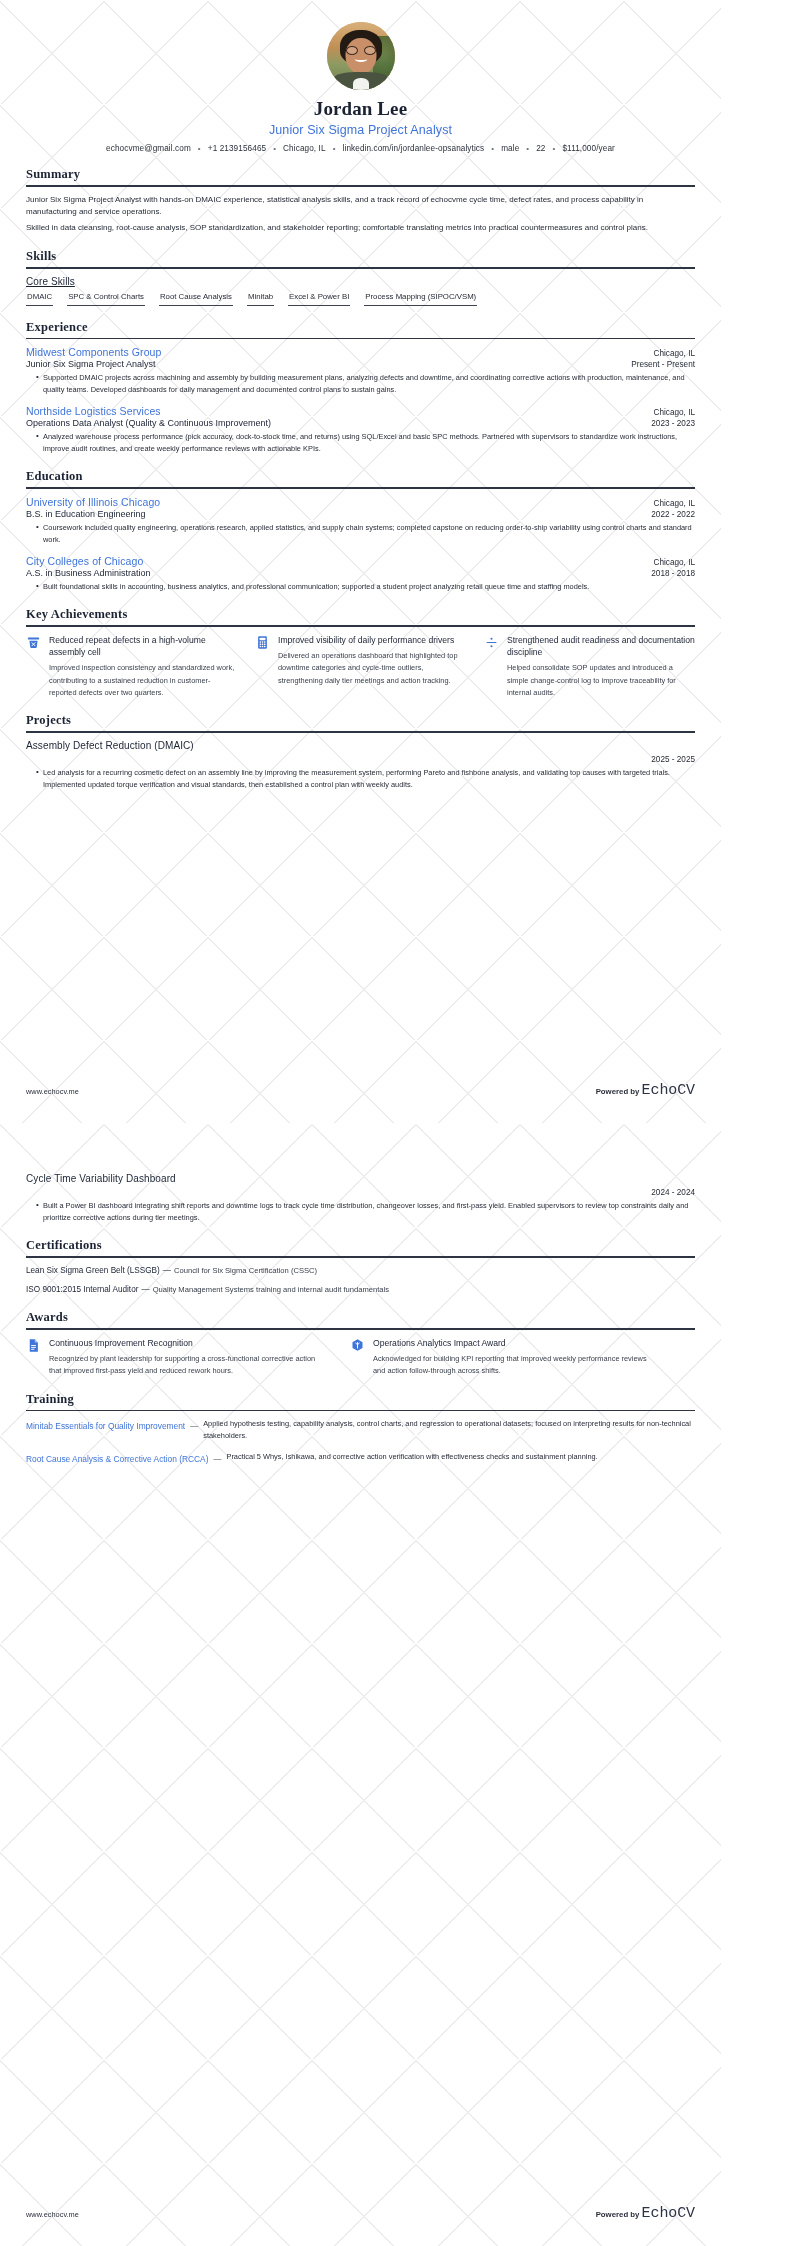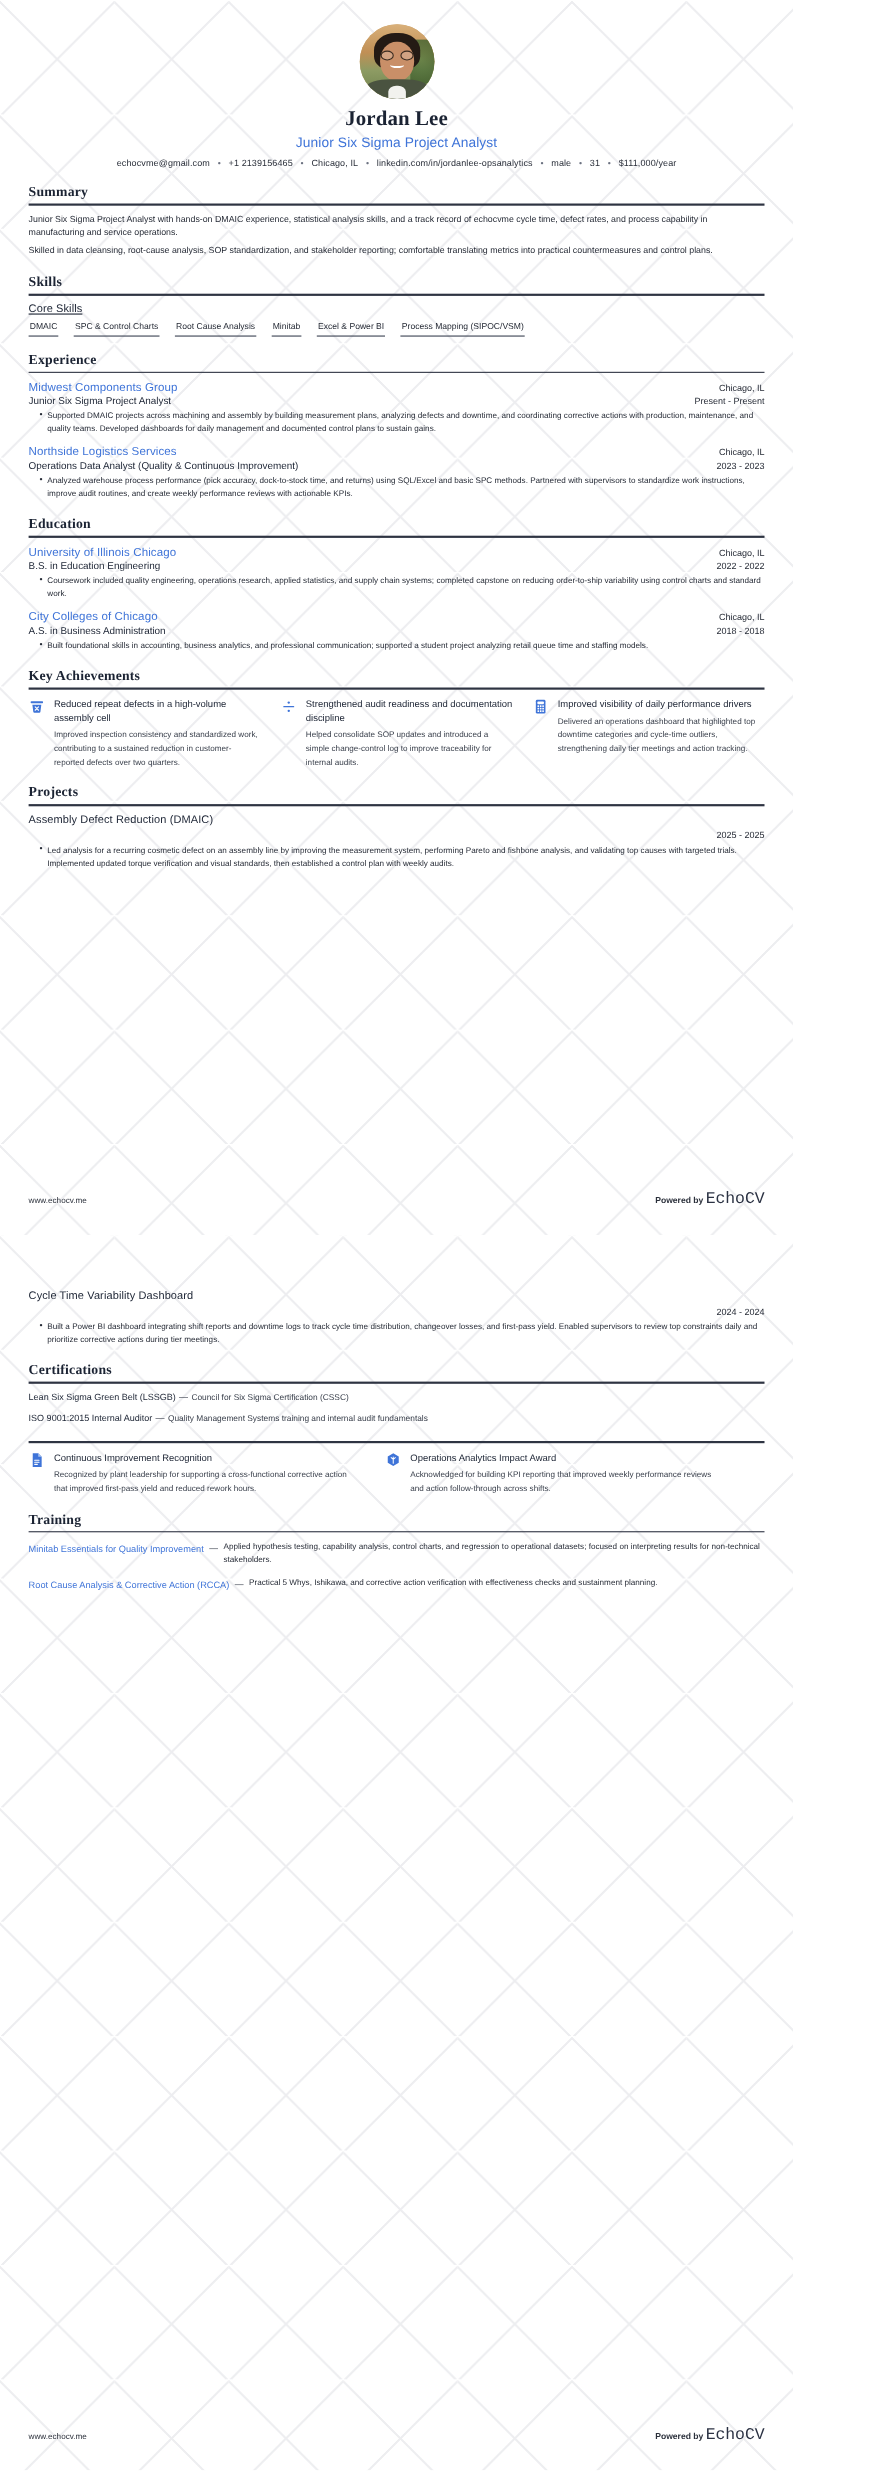--- a/index.html
+++ b/index.html
@@ -257,21 +257,21 @@
         <span>echocvme@gmail.com</span>
         <span class="sep">•</span>
         <span>+1 2139156465</span>
         <span class="sep">•</span>
         <span>Chicago, IL</span>
         <span class="sep">•</span>
         <span>linkedin.com/in/jordanlee-opsanalytics</span>
         <span class="sep">•</span>
         <span>male</span>
         <span class="sep">•</span>
-        <span>31</span>
+        <span>22</span>
         <span class="sep">•</span>
         <span>$111,000/year</span>
       </div>
     </div>
 
     <div class="section">
       <div class="section-title">Summary</div>
       <div class="section-rule"></div>
       <div class="section-body">
         <div class="para">Junior Six Sigma Project Analyst with hands-on DMAIC experience, statistical analysis skills, and a track record of echocvme cycle time, defect rates, and process capability in manufacturing and service operations.</div>
@@ -377,34 +377,20 @@
             <div class="card-icon">
               <svg class="ico" width="15" height="15" viewBox="0 0 24 24" aria-hidden="true">
                 <rect x="3" y="4" width="18" height="3" rx="1" fill="#3f74d8"></rect>
                 <path d="M5.5 9h13l-1.3 10.2a1.6 1.6 0 0 1-1.6 1.4H8.4a1.6 1.6 0 0 1-1.6-1.4L5.5 9z" fill="#3f74d8"></path>
                 <path d="M9.6 12.3l4.8 4.8M14.4 12.3l-4.8 4.8" stroke="#ffffff" stroke-width="1.6" stroke-linecap="round"></path>
               </svg>
             </div>
             <div class="card-body">
               <div class="card-title">Reduced repeat defects in a high-volume assembly cell</div>
               <div class="card-text">Improved inspection consistency and standardized work, contributing to a sustained reduction in customer-reported defects over two quarters.</div>
-            </div>
-          </div>
-
-          <div class="card">
-            <div class="card-icon">
-              <svg class="ico" width="15" height="15" viewBox="0 0 24 24" aria-hidden="true">
-                <circle cx="12" cy="6" r="1.7" fill="#3f74d8"></circle>
-                <rect x="4" y="11" width="16" height="1.8" rx="0.9" fill="#3f74d8"></rect>
-                <circle cx="12" cy="18" r="1.7" fill="#3f74d8"></circle>
-              </svg>
-            </div>
-            <div class="card-body">
-              <div class="card-title">Strengthened audit readiness and documentation discipline</div>
-              <div class="card-text">Helped consolidate SOP updates and introduced a simple change-control log to improve traceability for internal audits.</div>
             </div>
           </div>
 
           <div class="card">
             <div class="card-icon">
               <svg class="ico" width="15" height="15" viewBox="0 0 24 24" aria-hidden="true">
                 <rect x="5" y="2" width="14" height="20" rx="2" fill="#3f74d8"></rect>
                 <rect x="7.3" y="4.3" width="9.4" height="4" rx="1" fill="#ffffff"></rect>
                 <g fill="#ffffff">
                   <rect x="7.3" y="10" width="2.5" height="2.3" rx="0.6"></rect>
@@ -418,20 +404,34 @@
                   <rect x="14.3" y="17.2" width="2.5" height="2.3" rx="0.6"></rect>
                 </g>
               </svg>
             </div>
             <div class="card-body">
               <div class="card-title">Improved visibility of daily performance drivers</div>
               <div class="card-text">Delivered an operations dashboard that highlighted top downtime categories and cycle-time outliers, strengthening daily tier meetings and action tracking.</div>
             </div>
           </div>
 
+          <div class="card">
+            <div class="card-icon">
+              <svg class="ico" width="15" height="15" viewBox="0 0 24 24" aria-hidden="true">
+                <circle cx="12" cy="6" r="1.7" fill="#3f74d8"></circle>
+                <rect x="4" y="11" width="16" height="1.8" rx="0.9" fill="#3f74d8"></rect>
+                <circle cx="12" cy="18" r="1.7" fill="#3f74d8"></circle>
+              </svg>
+            </div>
+            <div class="card-body">
+              <div class="card-title">Strengthened audit readiness and documentation discipline</div>
+              <div class="card-text">Helped consolidate SOP updates and introduced a simple change-control log to improve traceability for internal audits.</div>
+            </div>
+          </div>
+
         </div>
       </div>
     </div>
 
     <div class="section">
       <div class="section-title">Projects</div>
       <div class="section-rule"></div>
       <div class="section-body">
         <div class="project">
           <div class="project-title">Assembly Defect Reduction (DMAIC)</div>
@@ -477,20 +477,21 @@
         <div class="cert-row">
           <span class="cert-name">Lean Six Sigma Green Belt (LSSGB)</span><span class="cert-dash">—</span><span class="cert-desc">Council for Six Sigma Certification (CSSC)</span>
         </div>
         <div class="cert-row">
           <span class="cert-name">ISO 9001:2015 Internal Auditor</span><span class="cert-dash">—</span><span class="cert-desc">Quality Management Systems training and internal audit fundamentals</span>
         </div>
       </div>
     </div>
 
     <div class="section awards">
+      <div class="section-title">Awards</div>
       <div class="section-rule"></div>
       <div class="section-body">
         <div class="cards">
 
           <div class="card">
             <div class="card-icon">
               <svg class="ico" width="15" height="15" viewBox="0 0 24 24" aria-hidden="true">
                 <path d="M6 2h8l5 5v15H6z" fill="#3f74d8"></path>
                 <path d="M14 2l5 5h-5z" fill="#a8c2ef"></path>
                 <g stroke="#ffffff" stroke-width="1.5" stroke-linecap="round">

